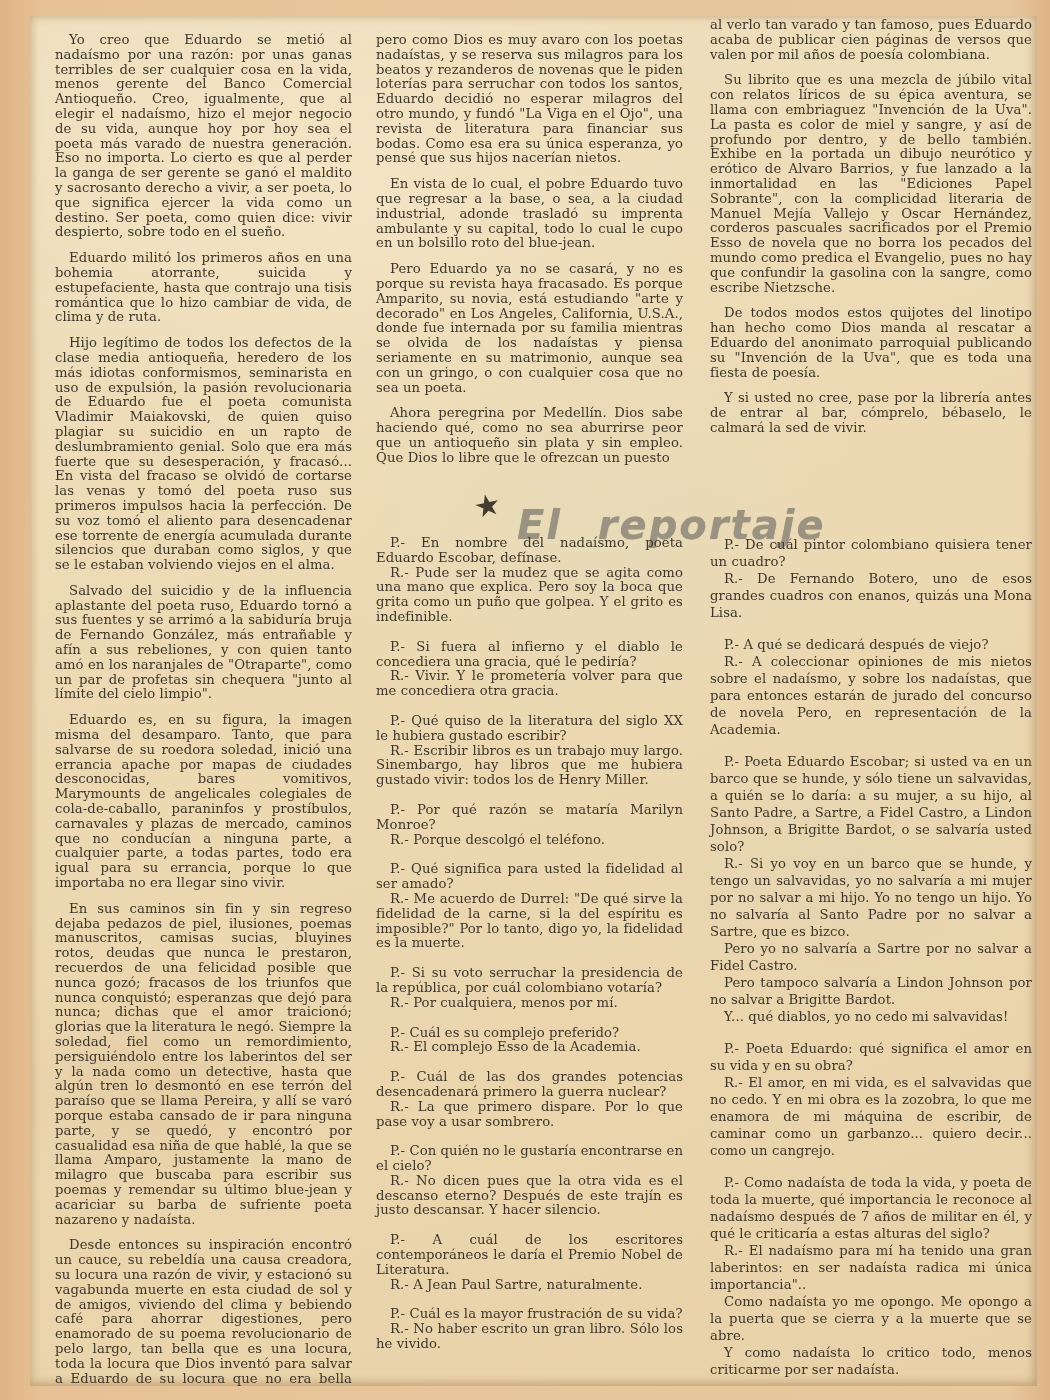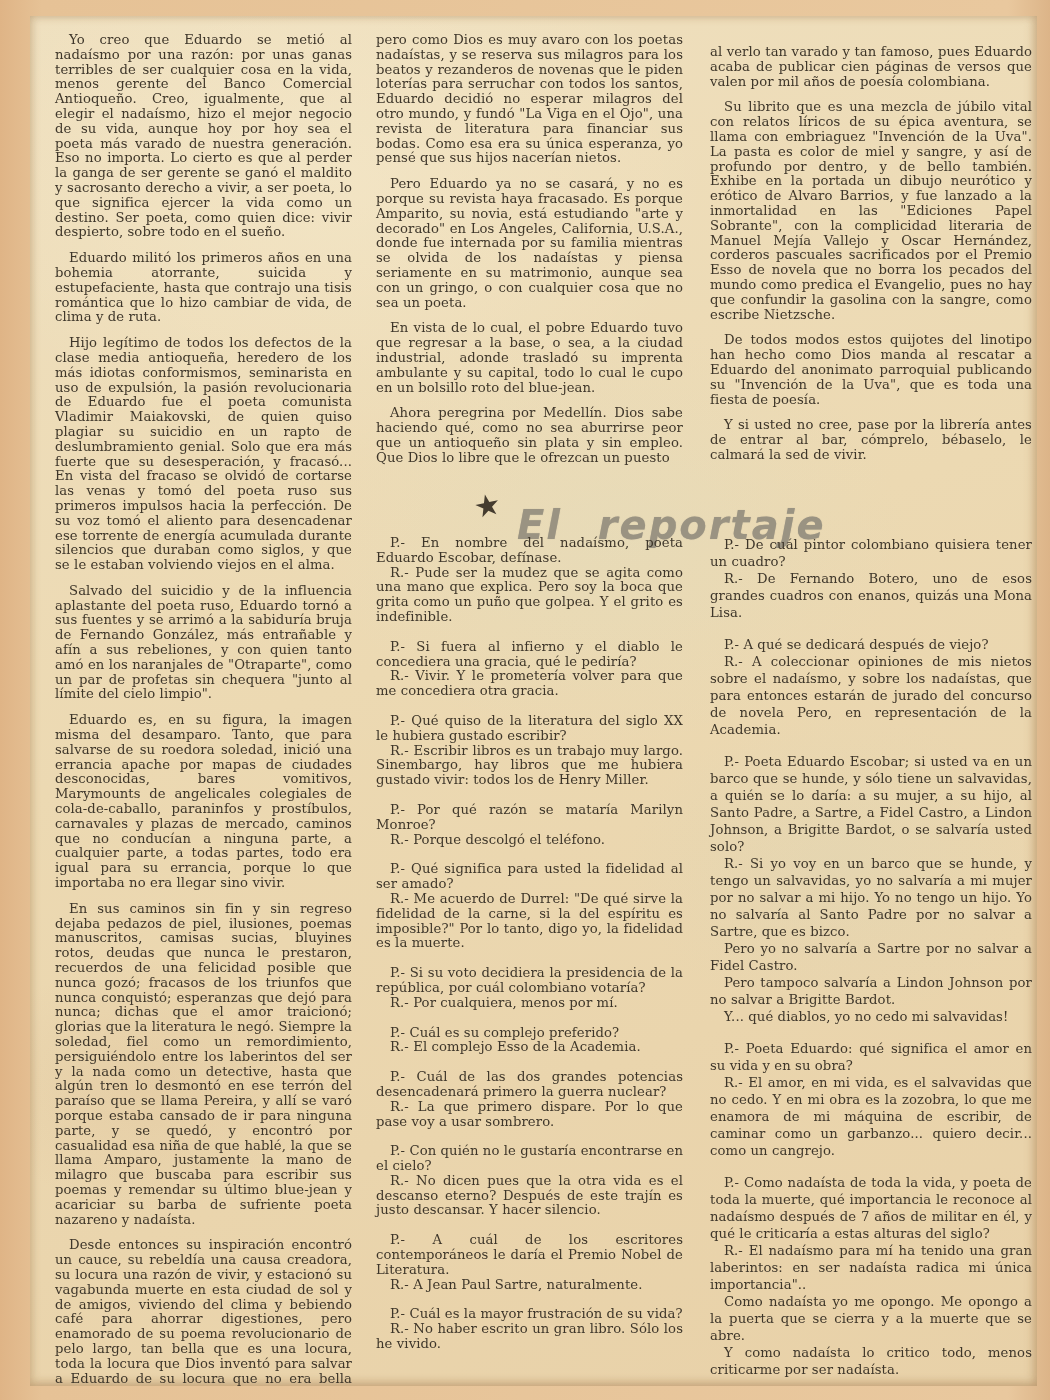--- a/index.html
+++ b/index.html
@@ -23,21 +23,21 @@
   .col{
     position:absolute;color:#3e362a;
     font-size:13.2px;line-height:14.8px;text-align:justify;
     letter-spacing:.1px;
   }
   .col p{margin:0;text-indent:14px}
   .article p + p{margin-top:11px}
   .cont p:first-child{text-indent:0}
   #c1 {left:25px;  top:17px;  width:297px;}
   #c2a{left:346px; top:17px;  width:307px;}
-  #c3a{left:680px; top:29px;  width:322px;}
+  #c3a{left:680px; top:2px;  width:322px;}
   .interview p.q{margin-top:15px}
   .interview p:first-child{margin-top:0}
   #c2b{left:346px; top:520px; width:307px; height:848px;}
   #c3b{left:680px; top:520px; width:322px; height:848px; line-height:17px;}
   .header{
     position:absolute;left:444px;top:464px;height:52px;
     display:flex;align-items:center;
   }
   .star{
     font-size:30px;color:#453c2f;margin-right:16px;line-height:1;
@@ -60,22 +60,22 @@
         <p>Eduardo militó los primeros años en una bohemia atorrante, suicida y estupefaciente, hasta que contrajo una tisis romántica que lo hizo cambiar de vida, de clima y de ruta.</p>
         <p>Hijo legítimo de todos los defectos de la clase media antioqueña, heredero de los más idiotas conformismos, seminarista en uso de expulsión, la pasión revolucionaria de Eduardo fue el poeta comunista Vladimir Maiakovski, de quien quiso plagiar su suicidio en un rapto de deslumbramiento genial. Solo que era más fuerte que su desesperación, y fracasó... En vista del fracaso se olvidó de cortarse las venas y tomó del poeta ruso sus primeros impulsos hacia la perfección. De su voz tomó el aliento para desencadenar ese torrente de energía acumulada durante silencios que duraban como siglos, y que se le estaban volviendo viejos en el alma.</p>
         <p>Salvado del suicidio y de la influencia aplastante del poeta ruso, Eduardo tornó a sus fuentes y se arrimó a la sabiduría bruja de Fernando González, más entrañable y afín a sus rebeliones, y con quien tanto amó en los naranjales de "Otraparte", como un par de profetas sin chequera "junto al límite del cielo limpio".</p>
         <p>Eduardo es, en su figura, la imagen misma del desamparo. Tanto, que para salvarse de su roedora soledad, inició una errancia apache por mapas de ciudades desconocidas, bares vomitivos, Marymounts de angelicales colegiales de cola-de-caballo, paraninfos y prostíbulos, carnavales y plazas de mercado, caminos que no conducían a ninguna parte, a cualquier parte, a todas partes, todo era igual para su errancia, porque lo que importaba no era llegar sino vivir.</p>
         <p>En sus caminos sin fin y sin regreso dejaba pedazos de piel, ilusiones, poemas manuscritos, camisas sucias, bluyines rotos, deudas que nunca le prestaron, recuerdos de una felicidad posible que nunca gozó; fracasos de los triunfos que nunca conquistó; esperanzas que dejó para nunca; dichas que el amor traicionó; glorias que la literatura le negó. Siempre la soledad, fiel como un remordimiento, persiguiéndolo entre los laberintos del ser y la nada como un detective, hasta que algún tren lo desmontó en ese terrón del paraíso que se llama Pereira, y allí se varó porque estaba cansado de ir para ninguna parte, y se quedó, y encontró por casualidad esa niña de que hablé, la que se llama Amparo, justamente la mano de milagro que buscaba para escribir sus poemas y remendar su último blue-jean y acariciar su barba de sufriente poeta nazareno y nadaísta.</p>
         <p>Desde entonces su inspiración encontró un cauce, su rebeldía una causa creadora, su locura una razón de vivir, y estacionó su vagabunda muerte en esta ciudad de sol y de amigos, viviendo del clima y bebiendo café para ahorrar digestiones, pero enamorado de su poema revolucionario de pelo largo, tan bella que es una locura, toda la locura que Dios inventó para salvar a Eduardo de su locura que no era bella sino infernal y marihuana.</p>
       </div>
 
     <div class="col article cont" id="c2a">
         <p>pero como Dios es muy avaro con los poetas nadaístas, y se reserva sus milagros para los beatos y rezanderos de novenas que le piden loterías para serruchar con todos los santos, Eduardo decidió no esperar milagros del otro mundo, y fundó "La Viga en el Ojo", una revista de literatura para financiar sus bodas. Como esa era su única esperanza, yo pensé que sus hijos nacerían nietos.</p>
+        <p>En vista de lo cual, el pobre Eduardo tuvo que regresar a la base, o sea, a la ciudad industrial, adonde trasladó su imprenta ambulante y su capital, todo lo cual le cupo en un bolsillo roto del blue-jean.</p>
         <p>Pero Eduardo ya no se casará, y no es porque su revista haya fracasado. Es porque Amparito, su novia, está estudiando "arte y decorado" en Los Angeles, California, U.S.A., donde fue internada por su familia mientras se olvida de los nadaístas y piensa seriamente en su matrimonio, aunque sea con un gringo, o con cualquier cosa que no sea un poeta.</p>
-        <p>En vista de lo cual, el pobre Eduardo tuvo que regresar a la base, o sea, a la ciudad industrial, adonde trasladó su imprenta ambulante y su capital, todo lo cual le cupo en un bolsillo roto del blue-jean.</p>
         <p>Ahora peregrina por Medellín. Dios sabe haciendo qué, como no sea aburrirse peor que un antioqueño sin plata y sin empleo. Que Dios lo libre que le ofrezcan un puesto</p>
       </div>
 
     <div class="col article cont" id="c3a">
         <p>al verlo tan varado y tan famoso, pues Eduardo acaba de publicar cien páginas de versos que valen por mil años de poesía colombiana.</p>
         <p>Su librito que es una mezcla de júbilo vital con relatos líricos de su épica aventura, se llama con embriaguez "Invención de la Uva". La pasta es color de miel y sangre, y así de profundo por dentro, y de bello también. Exhibe en la portada un dibujo neurótico y erótico de Alvaro Barrios, y fue lanzado a la inmortalidad en las "Ediciones Papel Sobrante", con la complicidad literaria de Manuel Mejía Vallejo y Oscar Hernández, corderos pascuales sacrificados por el Premio Esso de novela que no borra los pecados del mundo como predica el Evangelio, pues no hay que confundir la gasolina con la sangre, como escribe Nietzsche.</p>
         <p>De todos modos estos quijotes del linotipo han hecho como Dios manda al rescatar a Eduardo del anonimato parroquial publicando su "Invención de la Uva", que es toda una fiesta de poesía.</p>
         <p>Y si usted no cree, pase por la librería antes de entrar al bar, cómprelo, bébaselo, le calmará la sed de vivir.</p>
       </div>
 
@@ -88,21 +88,21 @@
         <p class="q">P.- En nombre del nadaísmo, poeta Eduardo Escobar, defínase.</p>
         <p>R.- Pude ser la mudez que se agita como una mano que explica. Pero soy la boca que grita como un puño que golpea. Y el grito es indefinible.</p>
         <p class="q">P.- Si fuera al infierno y el diablo le concediera una gracia, qué le pediría?</p>
         <p>R.- Vivir. Y le prometería volver para que me concediera otra gracia.</p>
         <p class="q">P.- Qué quiso de la literatura del siglo XX le hubiera gustado escribir?</p>
         <p>R.- Escribir libros es un trabajo muy largo. Sinembargo, hay libros que me hubiera gustado vivir: todos los de Henry Miller.</p>
         <p class="q">P.- Por qué razón se mataría Marilyn Monroe?</p>
         <p>R.- Porque descolgó el teléfono.</p>
         <p class="q">P.- Qué significa para usted la fidelidad al ser amado?</p>
         <p>R.- Me acuerdo de Durrel: "De qué sirve la fidelidad de la carne, si la del espíritu es imposible?" Por lo tanto, digo yo, la fidelidad es la muerte.</p>
-        <p class="q">P.- Si su voto decidiera la presidencia de la república, por cuál colombiano votaría?</p>
+        <p class="q">P.- Si su voto serruchar la presidencia de la república, por cuál colombiano votaría?</p>
         <p>R.- Por cualquiera, menos por mí.</p>
         <p class="q">P.- Cuál es su complejo preferido?</p>
         <p>R.- El complejo Esso de la Academia.</p>
         <p class="q">P.- Cuál de las dos grandes potencias desencadenará primero la guerra nuclear?</p>
         <p>R.- La que primero dispare. Por lo que pase voy a usar sombrero.</p>
         <p class="q">P.- Con quién no le gustaría encontrarse en el cielo?</p>
         <p>R.- No dicen pues que la otra vida es el descanso eterno? Después de este trajín es justo descansar. Y hacer silencio.</p>
         <p class="q">P.- A cuál de los escritores contemporáneos le daría el Premio Nobel de Literatura.</p>
         <p>R.- A Jean Paul Sartre, naturalmente.</p>
         <p class="q">P.- Cuál es la mayor frustración de su vida?</p>

